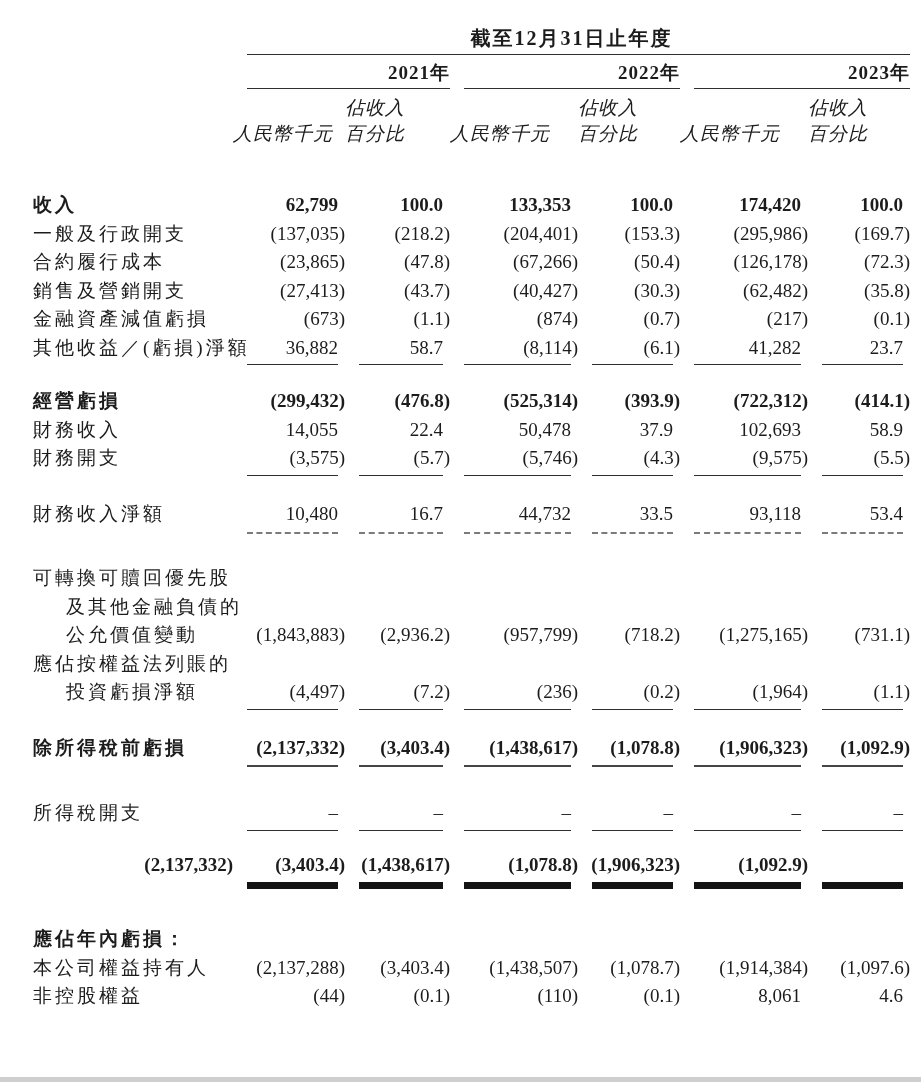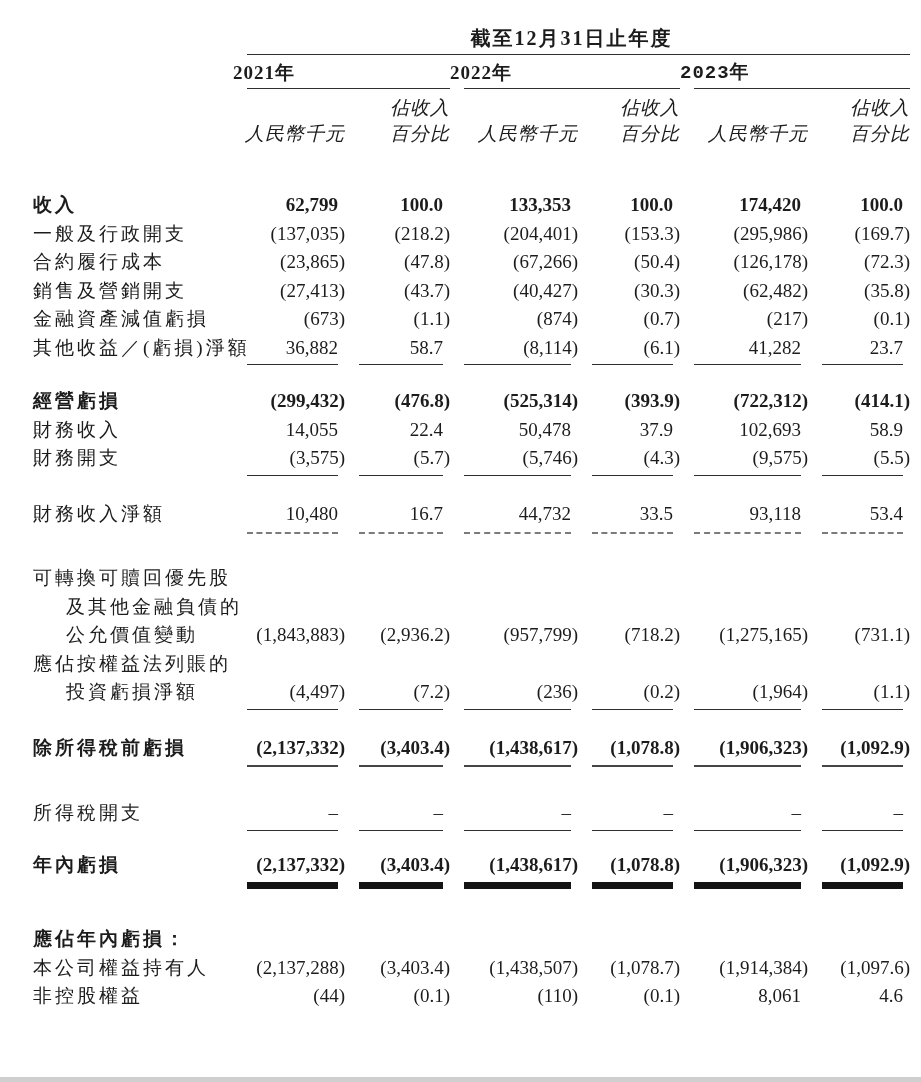--- a/index.html
+++ b/index.html
@@ -9,25 +9,25 @@
     padding-top:24px;box-sizing:border-box;
   }
   .r,.rr{display:grid;grid-template-columns:233px 112px 105px 128px 102px 128px 102px;line-height:28.5px;}
   .rr i{display:block;height:0;}
   .lb{padding-left:33px;letter-spacing:3px;white-space:nowrap;}
   .in{padding-left:66px;}
   .n{text-align:right;padding-right:7px;font-variant-numeric:tabular-nums;white-space:nowrap;}
   .n.paren{padding-right:0;}
   .b{font-weight:700;}
   .hd{font-style:italic;letter-spacing:1px;}
-  .hr{text-align:right;padding-right:0;}
+  .hr{text-align:left;padding-right:0;}
   .c2{grid-column:2;} .c3{grid-column:3;} .c4{grid-column:4;} .c5{grid-column:5;} .c6{grid-column:6;} .c7{grid-column:7;}
   .title-cell{grid-column:2/8;text-align:center;font-size:20px;letter-spacing:2px;}
-  .y1{grid-column:2/4;} .y2{grid-column:4/6;} .y3{grid-column:6/8;font-family:Liberation Mono, monospace;}
-  .yc{text-align:left;letter-spacing:1px;}
+  .y1{grid-column:2/4;} .y2{grid-column:4/6;} .y3{grid-column:6/8;}
+  .yc{text-align:right;letter-spacing:1px;}
   
   .u{margin:2px 7px 0 14px;border-top:1.7px solid #2e2e2e;}
   .uh{margin:1px 0 0 14px;border-top:1.7px solid #2e2e2e;}
   .ud{margin:4px 7px 0 14px;border-top:2.4px dashed #7b7b7b;}
   .u2{margin:3px 7px 0 14px;height:4.5px;border-top:1.7px solid #454545;border-bottom:1.7px solid #454545;}
   .uT{margin:3px 7px 0 14px;height:8px;border-top:5px solid #141414;border-bottom:2px solid #141414;}
   .sub{line-height:26px;}
   
   .g1{margin-top:44px;} .g2{margin-top:22px;} .g3{margin-top:24px;} .g4{margin-top:30px;}
   .g5{margin-top:24px;} .g6{margin-top:32px;} .g7{margin-top:20px;} .g8{margin-top:36px;}
@@ -266,21 +266,20 @@
       <i></i>
       <i class="u"></i>
       <i class="u"></i>
       <i class="u"></i>
       <i class="u"></i>
       <i class="u"></i>
       <i class="u"></i>
     </div>
 
   <div class="r b g7">
-    <span class="lb">年內虧損</span>
     <span class="n paren">(2,137,332)</span>
       <span class="n paren">(3,403.4)</span>
       <span class="n paren">(1,438,617)</span>
       <span class="n paren">(1,078.8)</span>
       <span class="n paren">(1,906,323)</span>
       <span class="n paren">(1,092.9)</span>
   </div>
   <div class="rr">
       <i></i>
       <i class="uT"></i>

